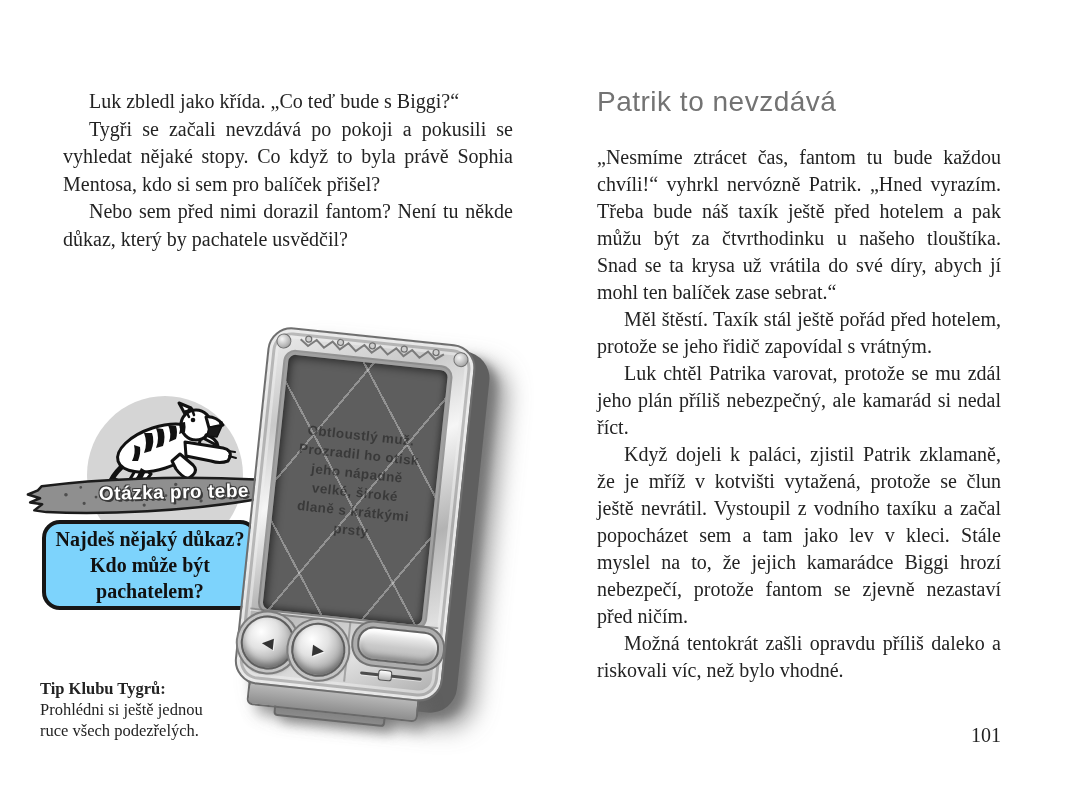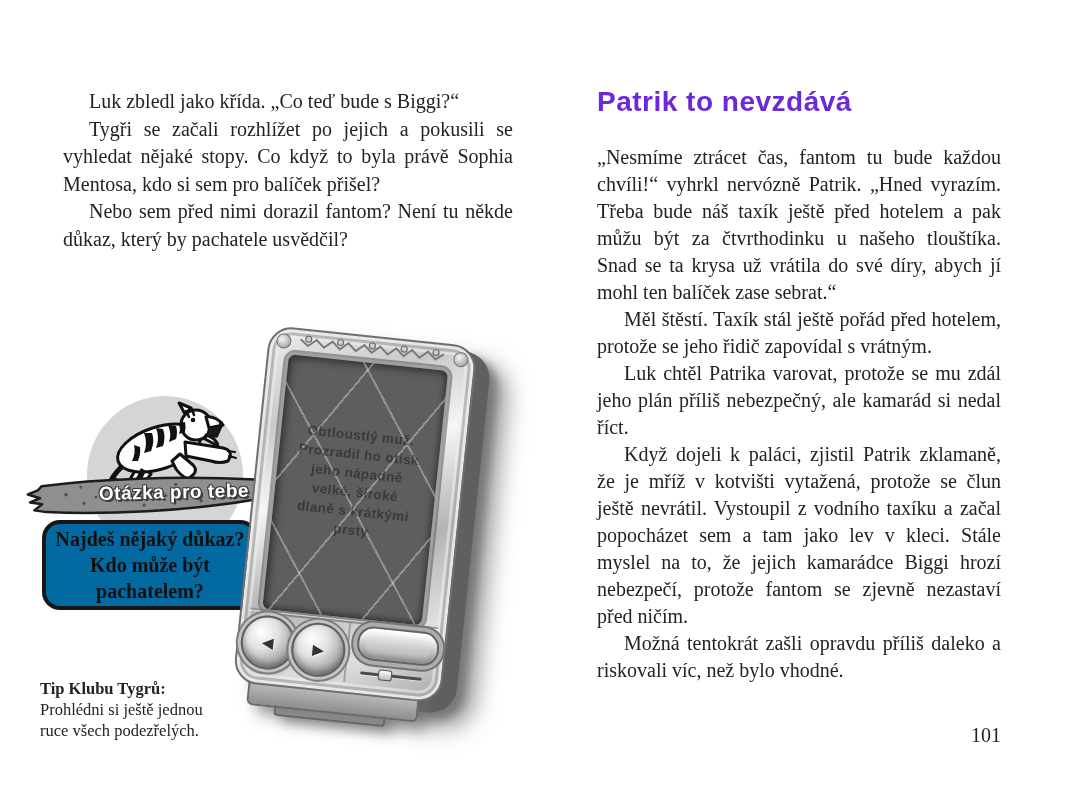--- a/index.html
+++ b/index.html
@@ -5,41 +5,41 @@
   html,body{margin:0;padding:0;background:#ffffff;}
   .spread{position:relative;width:1067px;height:800px;background:#fff;overflow:hidden;
           font-family:"Liberation Serif",serif;color:#232323;}
 
   
   .left-text{position:absolute;left:63px;top:88px;width:450px;
              font-size:20px;line-height:27.5px;text-align:justify;}
   .left-text p{margin:0;text-indent:26px;}
 
   .right-col{position:absolute;left:597px;top:86px;width:404px;}
-  .chapter{font-family:"Liberation Sans",sans-serif;font-size:28px;font-weight:700;
-           letter-spacing:.5px;color:#6d28d9;margin:0 0 26px 0;}
+  .chapter{font-family:"Liberation Sans",sans-serif;font-size:28px;font-weight:400;
+           letter-spacing:.5px;color:#737373;margin:0 0 26px 0;}
   .right-col p{margin:0;font-size:20px;line-height:27px;text-align:justify;}
   .right-col p.ind{text-indent:27px;}
   .page-num{position:absolute;left:597px;top:724px;width:404px;text-align:right;font-size:20px;}
 
   
   .emblem-circle{position:absolute;left:87px;top:396px;width:156px;height:158px;
                  border-radius:50%;background:#d5d5d5;z-index:1;}
   .emblem-circle svg{position:absolute;left:2px;top:4px;}
 
   .banner{position:absolute;left:26px;top:472px;width:242px;height:48px;
           transform:rotate(-1.2deg);z-index:3;}
   .banner svg{position:absolute;left:0;top:0;}
   .banner-label{position:absolute;left:62px;right:8px;top:10px;text-align:center;
                 font-family:"Liberation Sans",sans-serif;font-weight:700;font-size:19px;
                 color:#ffffff;letter-spacing:.5px;
                 text-shadow:-1px -1px 0 #3c3c3c,1px -1px 0 #3c3c3c,-1px 1px 0 #3c3c3c,
                             1px 1px 0 #3c3c3c,2px 2px 0 #3c3c3c;}
 
-  .qbox{position:absolute;left:42px;top:520px;width:208px;height:82px;background:#0369a1;
+  .qbox{position:absolute;left:42px;top:520px;width:208px;height:82px;background:#7dd3fc;
         border:4px solid #161616;border-radius:18px;z-index:2;
         display:flex;align-items:center;justify-content:center;text-align:center;
         font-weight:700;font-size:20px;line-height:26px;white-space:pre-line;color:#111;}
 
   .tip{position:absolute;left:40px;top:678px;width:250px;font-size:16.5px;line-height:21px;}
   .tip-title{font-weight:700;}
   .tip-body{white-space:pre-line;}
 
   
   .device{position:absolute;left:270px;top:325px;width:209px;height:359px;
@@ -102,21 +102,21 @@
   .slider-knob{position:absolute;left:18px;top:-1px;width:12px;height:9px;
                background:linear-gradient(#fff,#b9b9b9);border:1.5px solid #555;border-radius:3px;}
 </style>
 </head>
 <body>
 
 <div class="spread">
 
   <div class="left-text">
     <p>Luk zbledl jako křída. „Co teď bude s Biggi?“</p>
-    <p>Tygři se začali rozhlížet po jejich a pokusili se vyhledat nějaké stopy. Co když to byla právě Sophia Mentosa, kdo si sem pro balíček přišel?</p>
+    <p>Tygři se začali nevzdává po pokoji a pokusili se vyhledat nějaké stopy. Co když to byla právě Sophia Mentosa, kdo si sem pro balíček přišel?</p>
     <p>Nebo sem před nimi dorazil fantom? Není tu někde důkaz, který by pachatele usvědčil?</p>
   </div>
 
   <div class="emblem-circle">
     <svg width="152" height="132" viewBox="0 0 152 132">
       <g stroke="#111" stroke-linejoin="round" stroke-linecap="round">
         <path d="M38,62 C26,72 16,84 20,98 C21,104 27,106 29,100" fill="none" stroke-width="5"></path>
         <path d="M24,78 l9,4 M19,88 l9,3" fill="none" stroke-width="3"></path>
         <path d="M50,64 C42,78 34,92 26,100 L36,108 C46,96 54,84 62,74 Z" fill="#fff" stroke-width="3"></path>
         <ellipse cx="31" cy="104" rx="8" ry="5" transform="rotate(-28 31 104)" fill="#fff" stroke-width="3"></ellipse>

